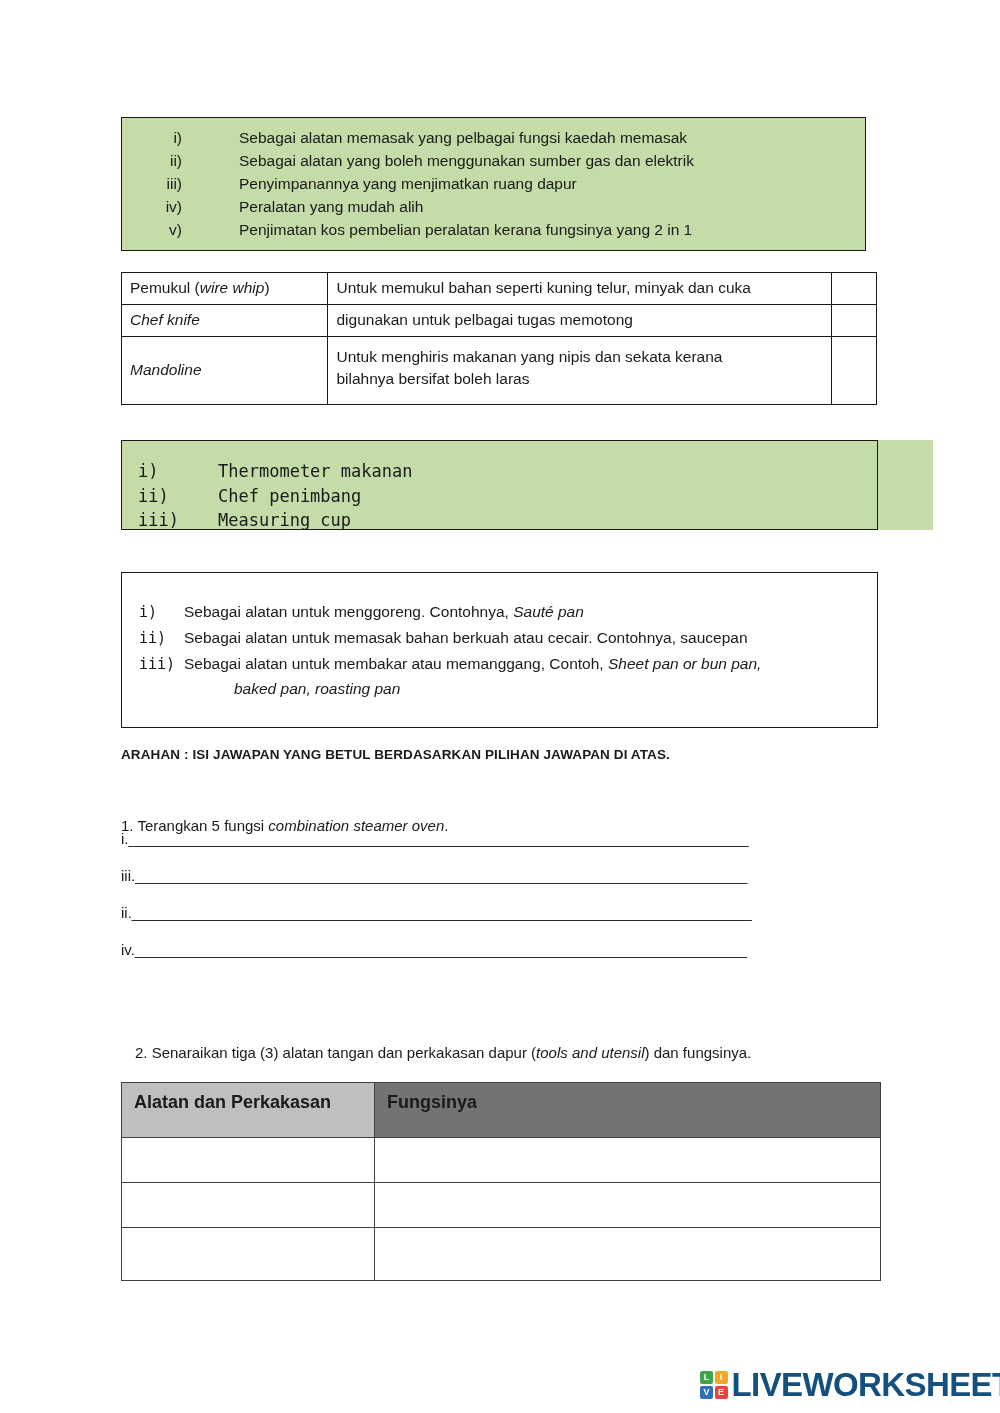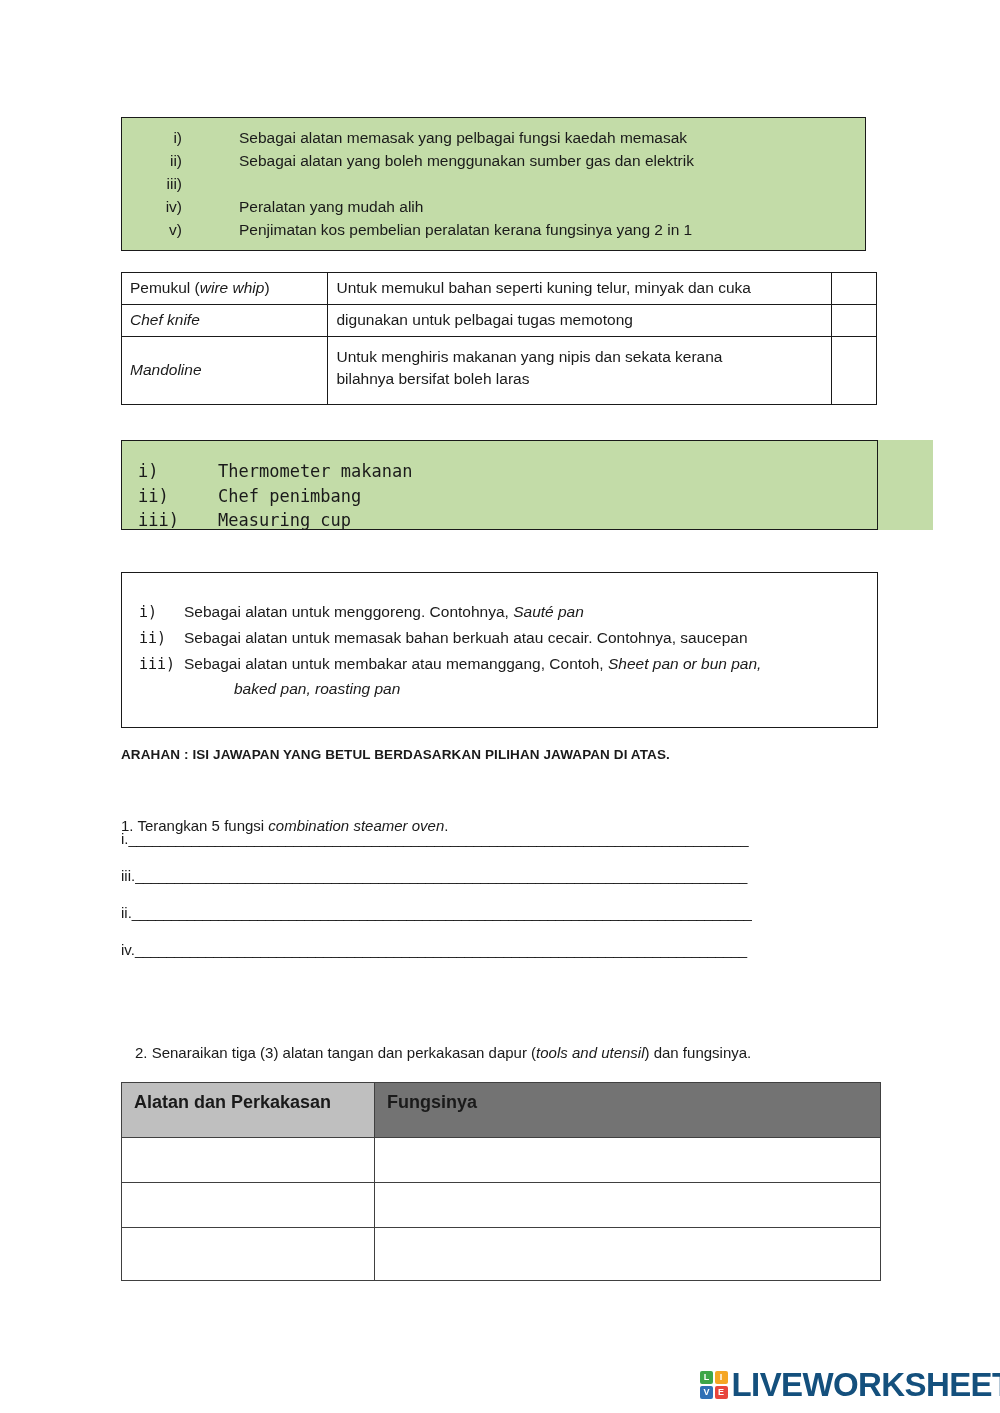--- a/index.html
+++ b/index.html
@@ -248,20 +248,21 @@
     <div class="num-row">
       <span class="rn">i)</span>
       <span class="txt">Sebagai alatan memasak yang pelbagai fungsi kaedah memasak</span>
     </div>
     <div class="num-row">
       <span class="rn">ii)</span>
       <span class="txt">Sebagai alatan yang boleh menggunakan sumber gas dan elektrik</span>
     </div>
     <div class="num-row">
       <span class="rn">iii)</span>
+      <span class="txt">Penyimpanannya yang menjimatkan ruang dapur</span>
     </div>
     <div class="num-row">
       <span class="rn">iv)</span>
       <span class="txt">Peralatan yang mudah alih</span>
     </div>
     <div class="num-row">
       <span class="rn">v)</span>
       <span class="txt">Penjimatan kos pembelian peralatan kerana fungsinya yang 2 in 1</span>
     </div>
   </div>

